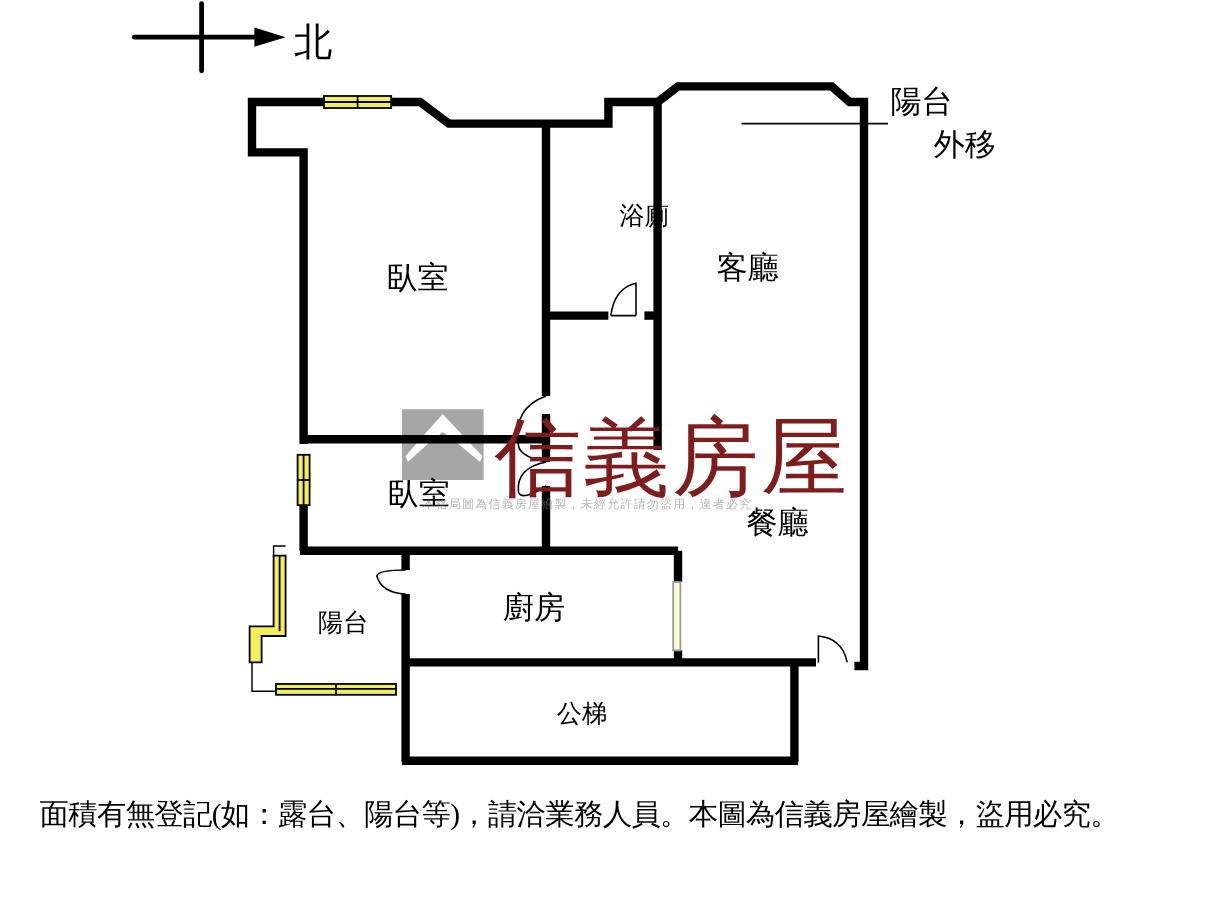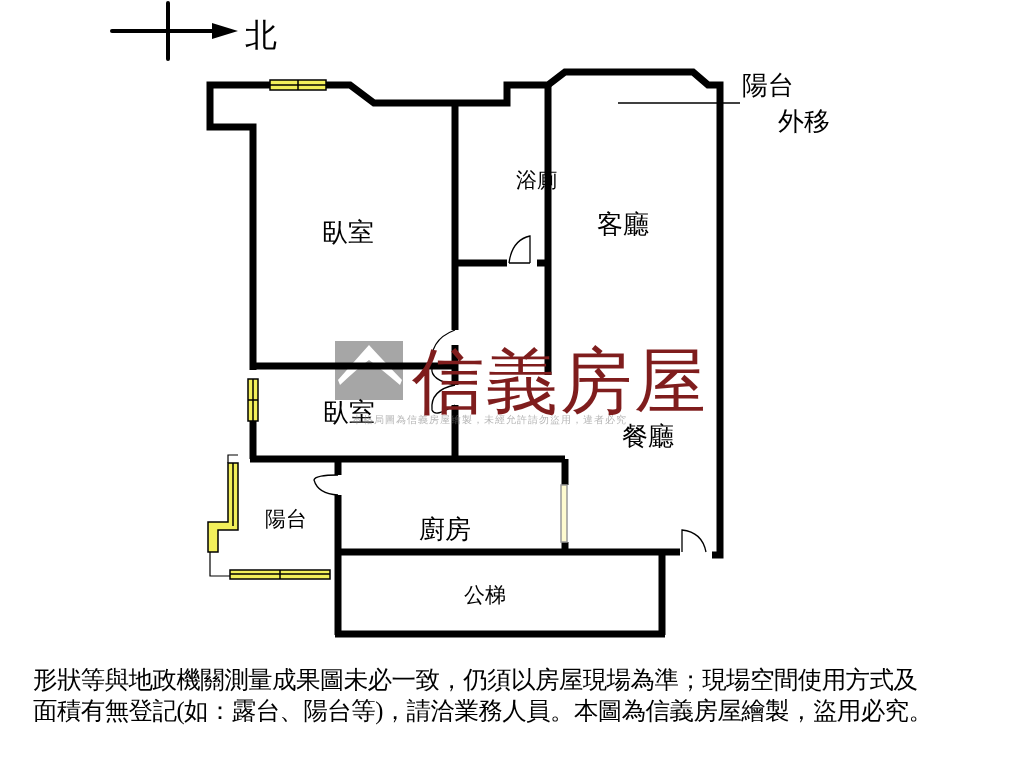--- a/index.html
+++ b/index.html
@@ -82,26 +82,25 @@
   <line x1="618" y1="103" x2="740" y2="103" stroke="#000" stroke-width="1.3"></line>
 </svg>
 
 <div class="north">北</div>
 
 <div class="lbl" style="left:322px;top:219px;">臥室</div>
 <div class="lbl small" style="left:480px;top:170px;margin-left:36px;">浴廁</div>
 <div class="lbl" style="left:597px;top:211px;">客廳</div>
 <div class="lbl" style="left:323px;top:399px;">臥室</div>
 <div class="lbl" style="left:622px;top:423px;">餐廳</div>
-<div class="lbl" style="left:419px;top:516px;">廚房</div>
+<div class="lbl" style="left:419px;top:494px;">廚房</div>
 <div class="lbl small" style="left:265px;top:509px;">陽台</div>
 <div class="lbl small" style="left:464px;top:585px;">公梯</div>
 
 <div class="lbl" style="left:742px;top:72px;">陽台</div>
 <div class="lbl" style="left:778px;top:108px;">外移</div>
 
 <div class="wm-text" style="left:412px;top:334px;font-size:72px;letter-spacing:2px;color:#7f1d1d;">信義房屋</div>
 <div class="wm-text" style="left:352px;top:413px;font-size:10px;letter-spacing:1px;">本格局圖為信義房屋繪製，未經允許請勿盜用，違者必究</div>
 
 <div class="disclaimer">
-  <div>形狀等與地政機關測量成果圖未必一致，仍須以房屋現場為準；現場空間使用方式及</div>
   <div>面積有無登記(如：露台、陽台等)，請洽業務人員。本圖為信義房屋繪製，盜用必究。</div>
 </div>
 
 </body></html>

